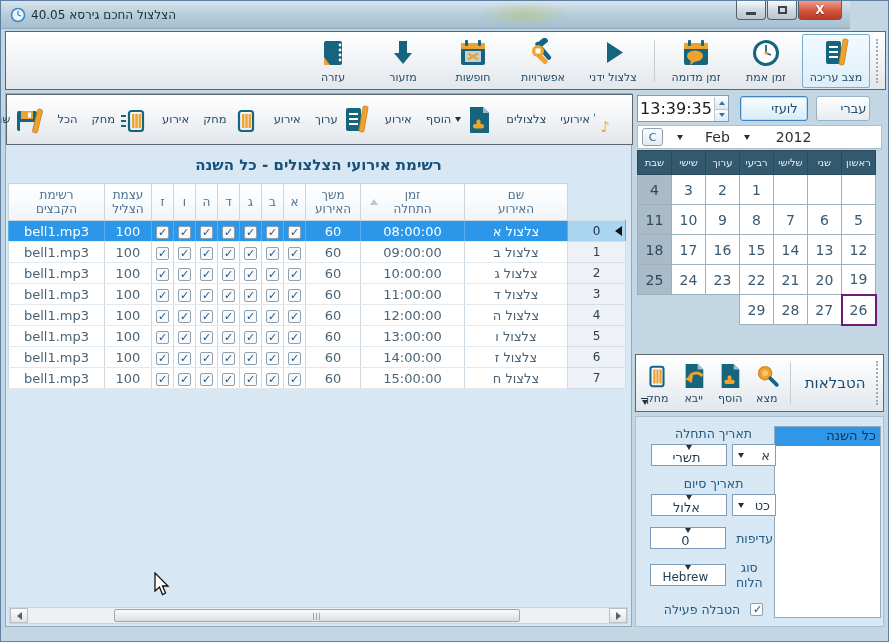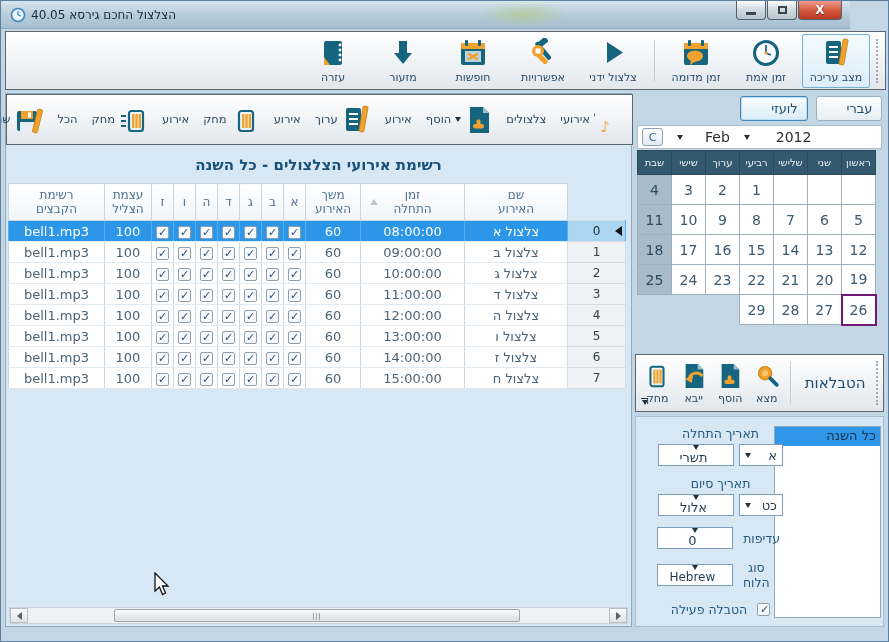--- a/index.html
+++ b/index.html
@@ -87,21 +87,21 @@
   #time-value { flex:1; text-align:center; font-size:16px; color:#1b1b1b; }
   #spinner { display:flex; flex-direction:column; border-left:1px solid #b7c9d8; }
   .spin { width:13px; height:12px; background:linear-gradient(#fdfefe,#dbe9f3); display:flex; align-items:center; justify-content:center; }
   .spin + .spin { border-top:1px solid #b7c9d8; }
   .sp-up { width:0;height:0;border-left:3px solid transparent;border-right:3px solid transparent;border-bottom:4px solid #3a6ea5; }
   .sp-dn { width:0;height:0;border-left:3px solid transparent;border-right:3px solid transparent;border-top:4px solid #3a6ea5; }
   .calbtn { position:absolute; top:3px; height:25px; border-radius:3px; font-size:13px; color:#23506f;
     display:flex; align-items:center; justify-content:center;padding-left:21px; }
   #btn-greg { left:105px; width:68px; border:1px solid #3f84bf; box-shadow:0 0 0 1px #bcdcf2 inset;
     background:linear-gradient(#fafdfe,#d9ecf8); }
-  #btn-heb { left:181px; width:66px; border:1px solid #98b2c4; background:linear-gradient(#fdfefe,#e6edf2); }
+  #btn-heb { left:181px; width:54px; border:1px solid #98b2c4; background:linear-gradient(#fdfefe,#e6edf2); }
 
   #month-strip { position:absolute; left:2px; top:32px; width:245px; height:24px; background:#fff;
     border:1px solid #aebecb; display:flex; direction:ltr; align-items:center; font-size:14px; color:#2e2e2e; }
   #c-btn { width:21px; height:18px; margin-left:4px; border:1px solid #8aa0b4; border-radius:3px;
     background:linear-gradient(#fdfdfe,#e3ebf1); color:#2b6a9f; font-size:11px;
     display:flex; align-items:center; justify-content:center; }
   #month-strip .caret { margin-left:14px; }
   #month-label { margin-left:22px; } #year-label { margin-left:26px; }
 
   table.cal { position:absolute; left:2px; top:57px; border-collapse:collapse; direction:rtl; }
@@ -120,21 +120,21 @@
   #overflow-btn { position:absolute; left:2px; bottom:2px; width:13px; height:15px;
     display:flex; flex-direction:column; align-items:center; justify-content:center; gap:1px; }
   #overflow-btn .bar { width:7px; height:1px; background:#22323e; }
 
   #form-area { position:absolute; left:0; top:323px; width:249px; height:211px;
     background:#d7e7f3; border:1px solid #a8c0d4; }
   #tables-list { position:absolute; left:138px; top:9px; width:107px; height:192px;
     background:#fff; border:1px solid #8fa9bd; direction:rtl; }
   .list-item { height:19px; font-size:13px; padding:1px 4px 2px 0; color:#11334e; }
   .list-item.selected { background:#2f96e8; }
-  #form-col { position:absolute; left:19px; top:4px; width:131px; direction:rtl; }
+  #form-col { position:absolute; left:12px; top:4px; width:131px; direction:rtl; }
   .f-label { text-align:center; font-size:12.5px; color:#235a80; margin-top:5px; }
   .combo-row { display:flex; justify-content:center; gap:5px; margin-top:3px; }
   .combo { height:22px; background:#fff; border:1px solid #7f9db9; display:flex; direction:ltr; align-items:center; }
   .combo .dd { width:15px; display:flex; justify-content:center; }
   .combo .val { flex:1; text-align:right; padding-right:5px; font-size:13px; color:#1e3a50; }
   .w-sm { width:44px; } .w-md { width:76px;flex-direction:column; }
   .inline-row { display:flex; align-items:center; justify-content:space-between; margin-top:11px; padding-left:2px; }
   .inline-row .f-label { margin:0; padding-right:6px; }
   .check-row { display:flex; align-items:center; justify-content:center; gap:10px; margin-top:12px; }
   .check-row .f-label { margin:0; }
@@ -542,20 +542,31 @@
         <div id="hthumb"></div>
       </div>
       <div class="sb-btn">
           <span class="sb-arrow-r"></span>
         </div>
     </div>
   </div>
 
   <div id="right-panel">
 
+    <div id="time-box">
+      <span id="time-value">13:39:35</span>
+      <div id="spinner">
+        <div class="spin">
+            <span class="sp-up"></span>
+          </div>
+        <div class="spin">
+            <span class="sp-dn"></span>
+          </div>
+      </div>
+    </div>
     <div class="calbtn" id="btn-greg">לועזי</div>
     <div class="calbtn" id="btn-heb">עברי</div>
 
     <div id="month-strip">
       <div id="c-btn">C</div>
       <span class="caret"></span>
       <span id="month-label">Feb</span>
       <span class="caret"></span>
       <span id="year-label">2012</span>
     </div>

